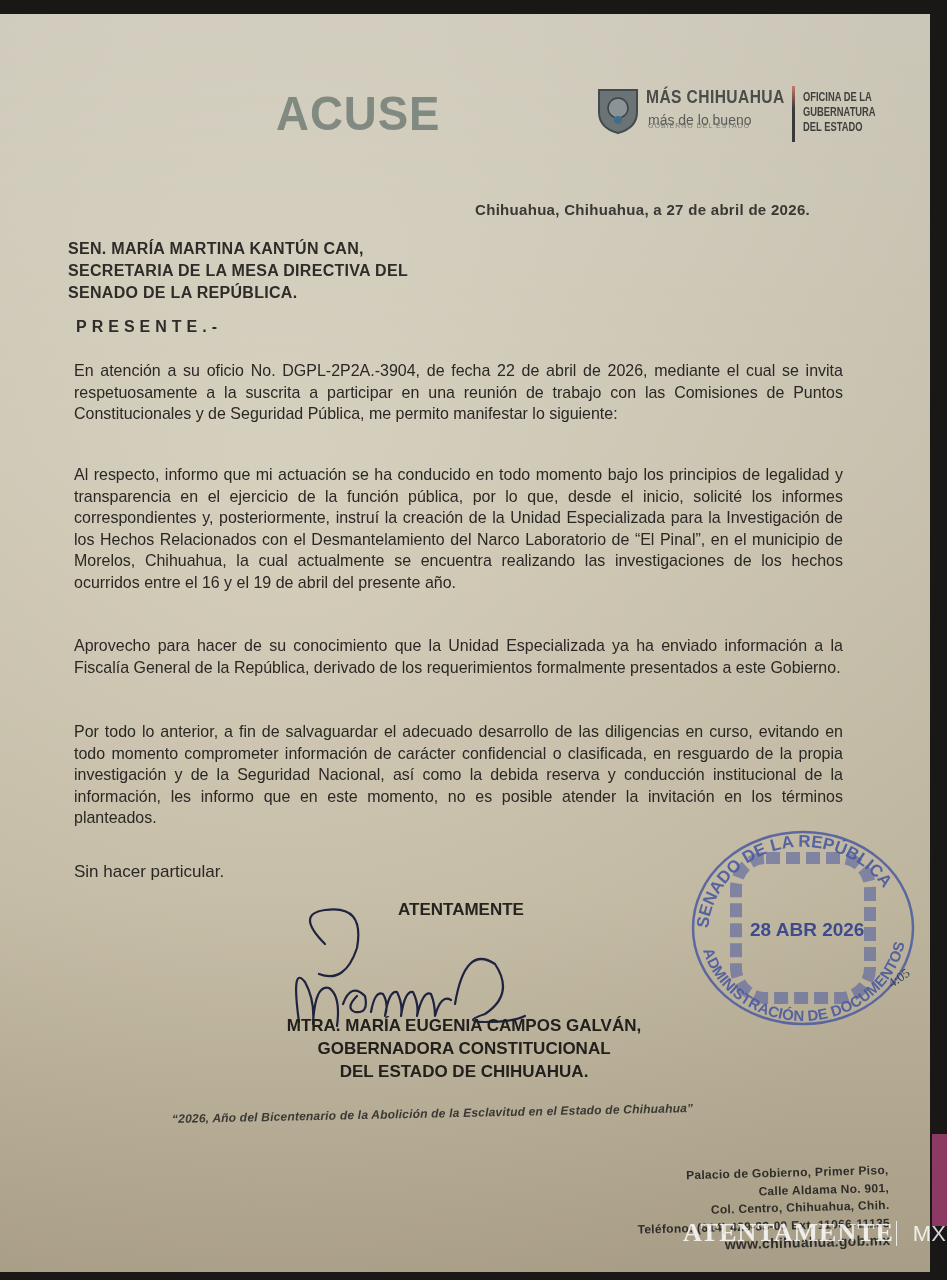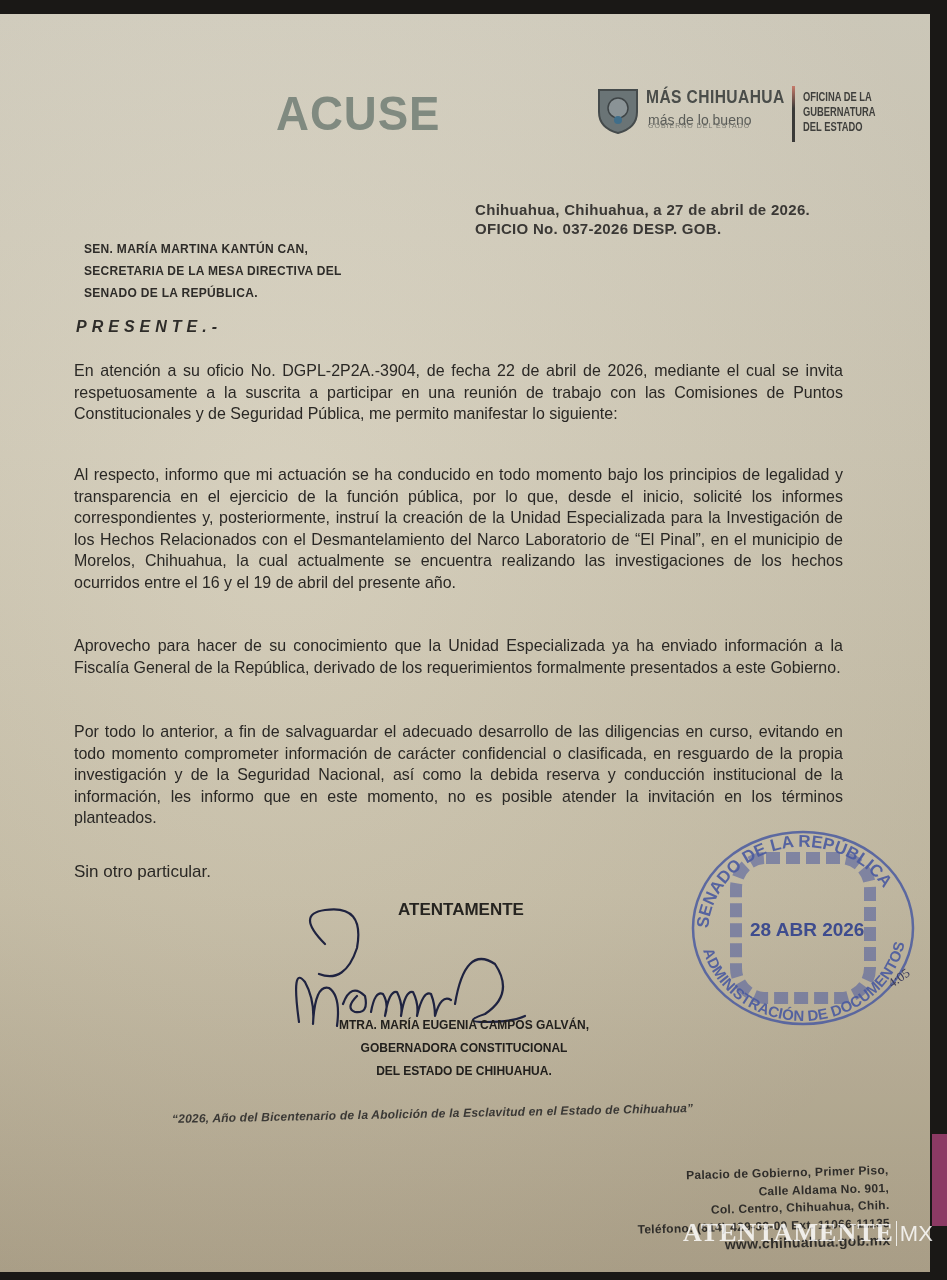--- a/index.html
+++ b/index.html
@@ -31,48 +31,48 @@
     }
     .mas-logo { left: 596px; top: 70px; width: 300px; height: 60px; }
     .mas-shield { left: 0; top: 2px; width: 44px; height: 48px; }
     .mas-title { left: 50px; top: 2px; font-size: 19px; font-weight: bold; color: #4a4d4a; letter-spacing: 0.5px; transform: scaleX(0.82); transform-origin: left; white-space: nowrap; }
     .mas-sub { left: 52px; top: 28px; font-size: 14px; color: #5a5c58; white-space: nowrap; }
     .mas-gob { left: 52px; top: 38px; font-size: 7px; color: #7a7a72; letter-spacing: 1px; white-space: nowrap; }
     .mas-divider { left: 196px; top: 2px; width: 3px; height: 56px; background: linear-gradient(180deg, #c77a6a 0%, #3a3a38 40%, #3a3a38 100%); }
     .oficina { left: 207px; top: 6px; font-size: 12px; line-height: 15px; color: #3f3f3c; font-weight: bold; transform: scaleX(0.78); transform-origin: left; white-space: nowrap; }
 
     .place-date {
-      right: 120px; top: 186px; text-align: left; font-size: 15px; line-height: 19px; color: #3a3835; font-weight: bold; letter-spacing: 0.3px;
+      right: 120px; top: 186px; text-align: right; font-size: 15px; line-height: 19px; color: #3a3835; font-weight: bold; letter-spacing: 0.3px;
     }
-    .recipient { left: 84px; top: 224px; font-size: 12px; line-height: 22px; font-weight: bold; color: #2e2c29; letter-spacing: 0.3px; }
-    .presente { left: 76px; top: 304px; font-size: 16px; font-weight: bold; color: #2e2c29; letter-spacing: 5px; font-style: italic; }
+    .recipient { left: 68px; top: 224px; font-size: 16px; line-height: 22px; font-weight: bold; color: #2e2c29; letter-spacing: 0.3px; }
+    .presente { left: 76px; top: 304px; font-size: 16px; font-weight: bold; color: #2e2c29; letter-spacing: 5px; }
 
     .body-text {
       left: 74px; width: 770px; font-size: 17px; line-height: 21.5px; color: #2a2825;
       text-align: justify; font-family: "Liberation Sans", sans-serif;
       transform: scaleX(0.94); transform-origin: left;
     }
     .p1 { top: 346px; width: 818px; }
     .p2 { top: 450px; width: 818px; }
     .p3 { top: 621px; width: 818px; }
     .p4 { top: 707px; width: 818px; }
     .closing { left: 74px; top: 848px; font-size: 17px; color: #2a2825; }
 
     .atentamente { left: 398px; top: 886px; font-size: 17px; font-weight: bold; color: #262420; }
     .signature { left: 285px; top: 890px; width: 250px; height: 135px; }
-    .signer { left: 264px; top: 1000px; width: 400px; text-align: center; font-size: 12px; line-height: 23px; font-weight: bold; color: #22201d; }
+    .signer { left: 264px; top: 1000px; width: 400px; text-align: center; font-size: 17px; line-height: 23px; font-weight: bold; color: #22201d; }
 
     .stamp { left: 678px; top: 806px; width: 250px; height: 210px; }
 
     .motto { left: 172px; top: 1098px; font-size: 12px; font-style: italic; font-weight: bold; color: #3a3835; transform: rotate(-1.2deg); transform-origin: left; letter-spacing: 0.2px; white-space: nowrap; }
     .address { right: 40px; top: 1148px; text-align: right; font-size: 12px; line-height: 17.5px; color: #2f2d2a; font-weight: bold; transform: rotate(-1.5deg); transform-origin: right; letter-spacing: 0.3px; }
     .web { font-size: 14px; }
     .magenta-bar { left: 932px; top: 1134px; width: 15px; height: 92px; background: #8c3a64; }
     .watermark { left: 683px; top: 1218px; font-size: 26px; font-family: "Liberation Serif", serif; font-weight: bold; color: rgba(255,255,255,0.82); letter-spacing: 1px; white-space: nowrap; }
-    .watermark .mx { font-family: "Liberation Sans", sans-serif; font-weight: normal; font-size: 22px; letter-spacing: 0; border-left: 1px solid rgba(255,255,255,0.8); padding-left: 3px; margin-left: 2px; }
+    .watermark .mx { font-family: "Liberation Sans", sans-serif; font-weight: normal; font-size: 22px; letter-spacing: 0; border-left: 1px solid rgba(255,255,255,0.8); padding-left: 16px; margin-left: 2px; }
   </style>
 </head>
 <body>
 
 <div class="paper">
   <div class="paper-shade"></div>
 
 
   <div class="abs acuse">ACUSE</div>
 
@@ -88,36 +88,35 @@
     <div class="abs mas-divider"></div>
     <div class="abs oficina">
       <div>OFICINA DE LA</div>
       <div>GUBERNATURA</div>
       <div>DEL ESTADO</div>
     </div>
   </div>
 
   <div class="abs place-date">
     <div>Chihuahua, Chihuahua, a 27 de abril de 2026.</div>
-    <div>OFICIO No. 037-2026 DESP. GOB.</div>
   </div>
 
   <div class="abs recipient">
     <div>SEN. MARÍA MARTINA KANTÚN CAN,</div>
     <div>SECRETARIA DE LA MESA DIRECTIVA DEL</div>
     <div>SENADO DE LA REPÚBLICA.</div>
   </div>
   <div class="abs presente">PRESENTE.-</div>
 
   <p class="abs body-text p1" style="margin:0">En atención a su oficio No. DGPL-2P2A.-3904, de fecha 22 de abril de 2026, mediante el cual se invita respetuosamente a la suscrita a participar en una reunión de trabajo con las Comisiones de Puntos Constitucionales y de Seguridad Pública, me permito manifestar lo siguiente:</p>
   <p class="abs body-text p2" style="margin:0">Al respecto, informo que mi actuación se ha conducido en todo momento bajo los principios de legalidad y transparencia en el ejercicio de la función pública, por lo que, desde el inicio, solicité los informes correspondientes y, posteriormente, instruí la creación de la Unidad Especializada para la Investigación de los Hechos Relacionados con el Desmantelamiento del Narco Laboratorio de “El Pinal”, en el municipio de Morelos, Chihuahua, la cual actualmente se encuentra realizando las investigaciones de los hechos ocurridos entre el 16 y el 19 de abril del presente año.</p>
   <p class="abs body-text p3" style="margin:0">Aprovecho para hacer de su conocimiento que la Unidad Especializada ya ha enviado información a la Fiscalía General de la República, derivado de los requerimientos formalmente presentados a este Gobierno.</p>
   <p class="abs body-text p4" style="margin:0">Por todo lo anterior, a fin de salvaguardar el adecuado desarrollo de las diligencias en curso, evitando en todo momento comprometer información de carácter confidencial o clasificada, en resguardo de la propia investigación y de la Seguridad Nacional, así como la debida reserva y conducción institucional de la información, les informo que en este momento, no es posible atender la invitación en los términos planteados.</p>
 
-  <div class="abs closing">Sin otro particular.</div>
+  <div class="abs closing">Sin hacer particular.</div>
 
   <div class="abs atentamente">ATENTAMENTE</div>
   <svg class="abs signature" viewBox="0 0 250 135">
     <path d="M14 118 Q6 60 20 78 Q30 96 28 120 Q30 80 44 84 Q56 92 52 122 M40 40 Q10 10 40 6 Q80 0 72 44 Q60 80 34 70 M58 100 Q66 78 80 92 Q84 110 70 108 Q60 104 72 92 M86 108 Q90 86 98 90 Q104 100 100 112 Q104 86 112 88 Q118 100 116 112 Q120 86 128 88 Q134 100 132 112 Q138 86 146 90 Q150 100 150 112 Q156 90 166 96 M170 100 Q180 40 210 60 Q230 90 200 110 Q176 118 200 118 Q228 118 240 112" fill="none" stroke="#1f2340" stroke-width="2.2" stroke-linecap="round" stroke-linejoin="round"></path>
   </svg>
   <div class="abs signer">
     <div>MTRA. MARÍA EUGENIA CAMPOS GALVÁN,</div>
     <div>GOBERNADORA CONSTITUCIONAL</div>
     <div>DEL ESTADO DE CHIHUAHUA.</div>
   </div>

